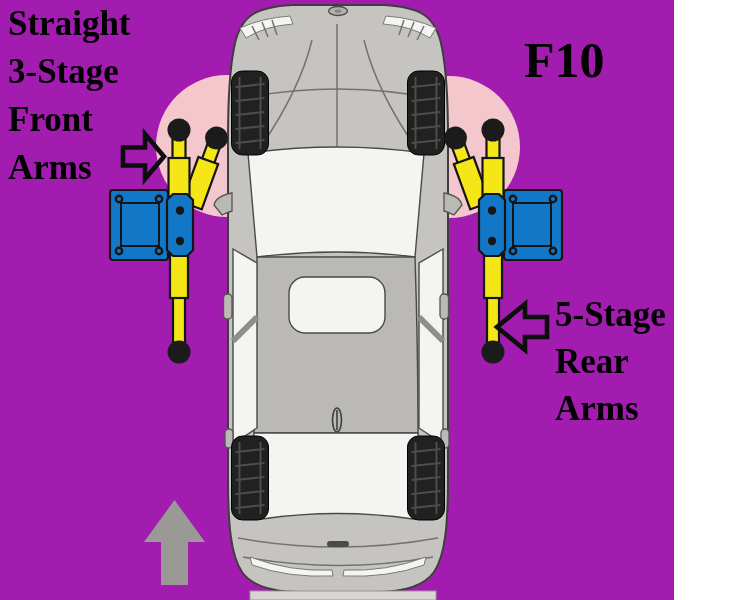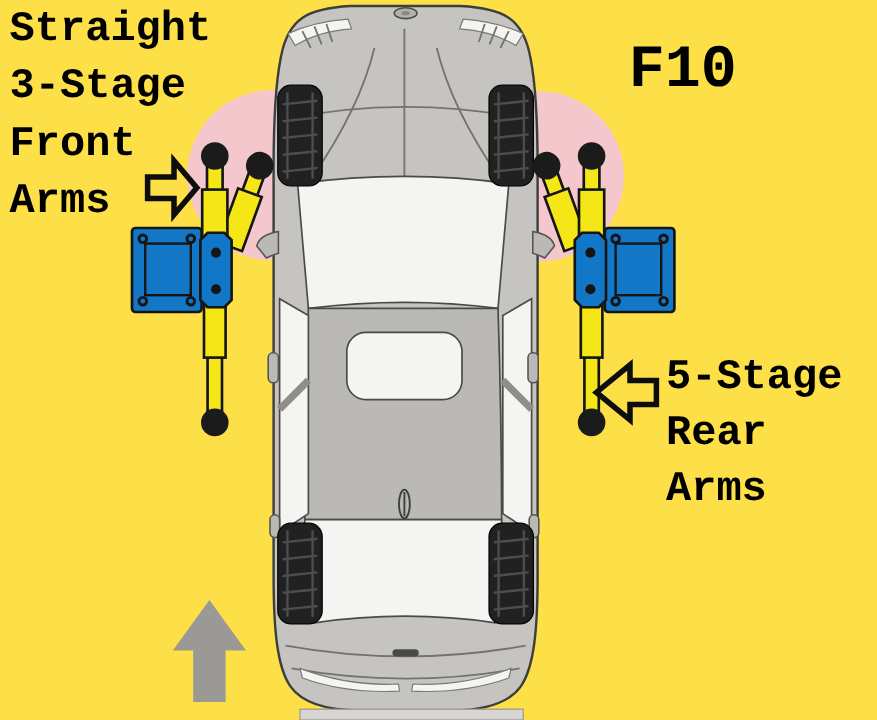--- a/index.html
+++ b/index.html
@@ -1,17 +1,17 @@
 <!DOCTYPE html>
 <html style="--arm-yellow: #F5E617; --post-blue: #1377C8; --highlight-pink: #F3C7CB; --pad-black: #1B1B1B; --outline: #151515; --car-gray: #C6C4C1; --panel-gray: #BBB9B6; --glass-white: #F4F4F2; --arrow-gray: #9A9996; --text-black: #000000;"><head>
 <meta charset="utf-8">
 <style>
   html,body{margin:0;padding:0;background:#ffffff;}
-  .stage{position:relative;width:731px;height:600px;background:#fde047;overflow:hidden;
-         font-family:Liberation Mono, monospace;}
+  .stage{position:relative;width:674px;height:600px;background:#a21caf;overflow:hidden;
+         font-family:Liberation Serif, serif;}
   .stage svg{position:absolute;left:0;top:0;}
   .label{position:absolute;font-weight:700;color:var(--text-black);white-space:pre-line;}
   .front-label{left:8px;top:0px;font-size:35px;line-height:48px;}
   .model-label{left:524px;top:34px;font-size:50px;line-height:52px;}
   .rear-label{left:555px;top:291px;font-size:35px;line-height:47px;}
 
   .c-pink{fill:var(--highlight-pink);}
   .c-yellow{fill:var(--arm-yellow);stroke:var(--outline);stroke-width:2.2;}
   .c-blue{fill:var(--post-blue);stroke:var(--outline);stroke-width:2.2;}
   .c-pad{fill:var(--pad-black);}

